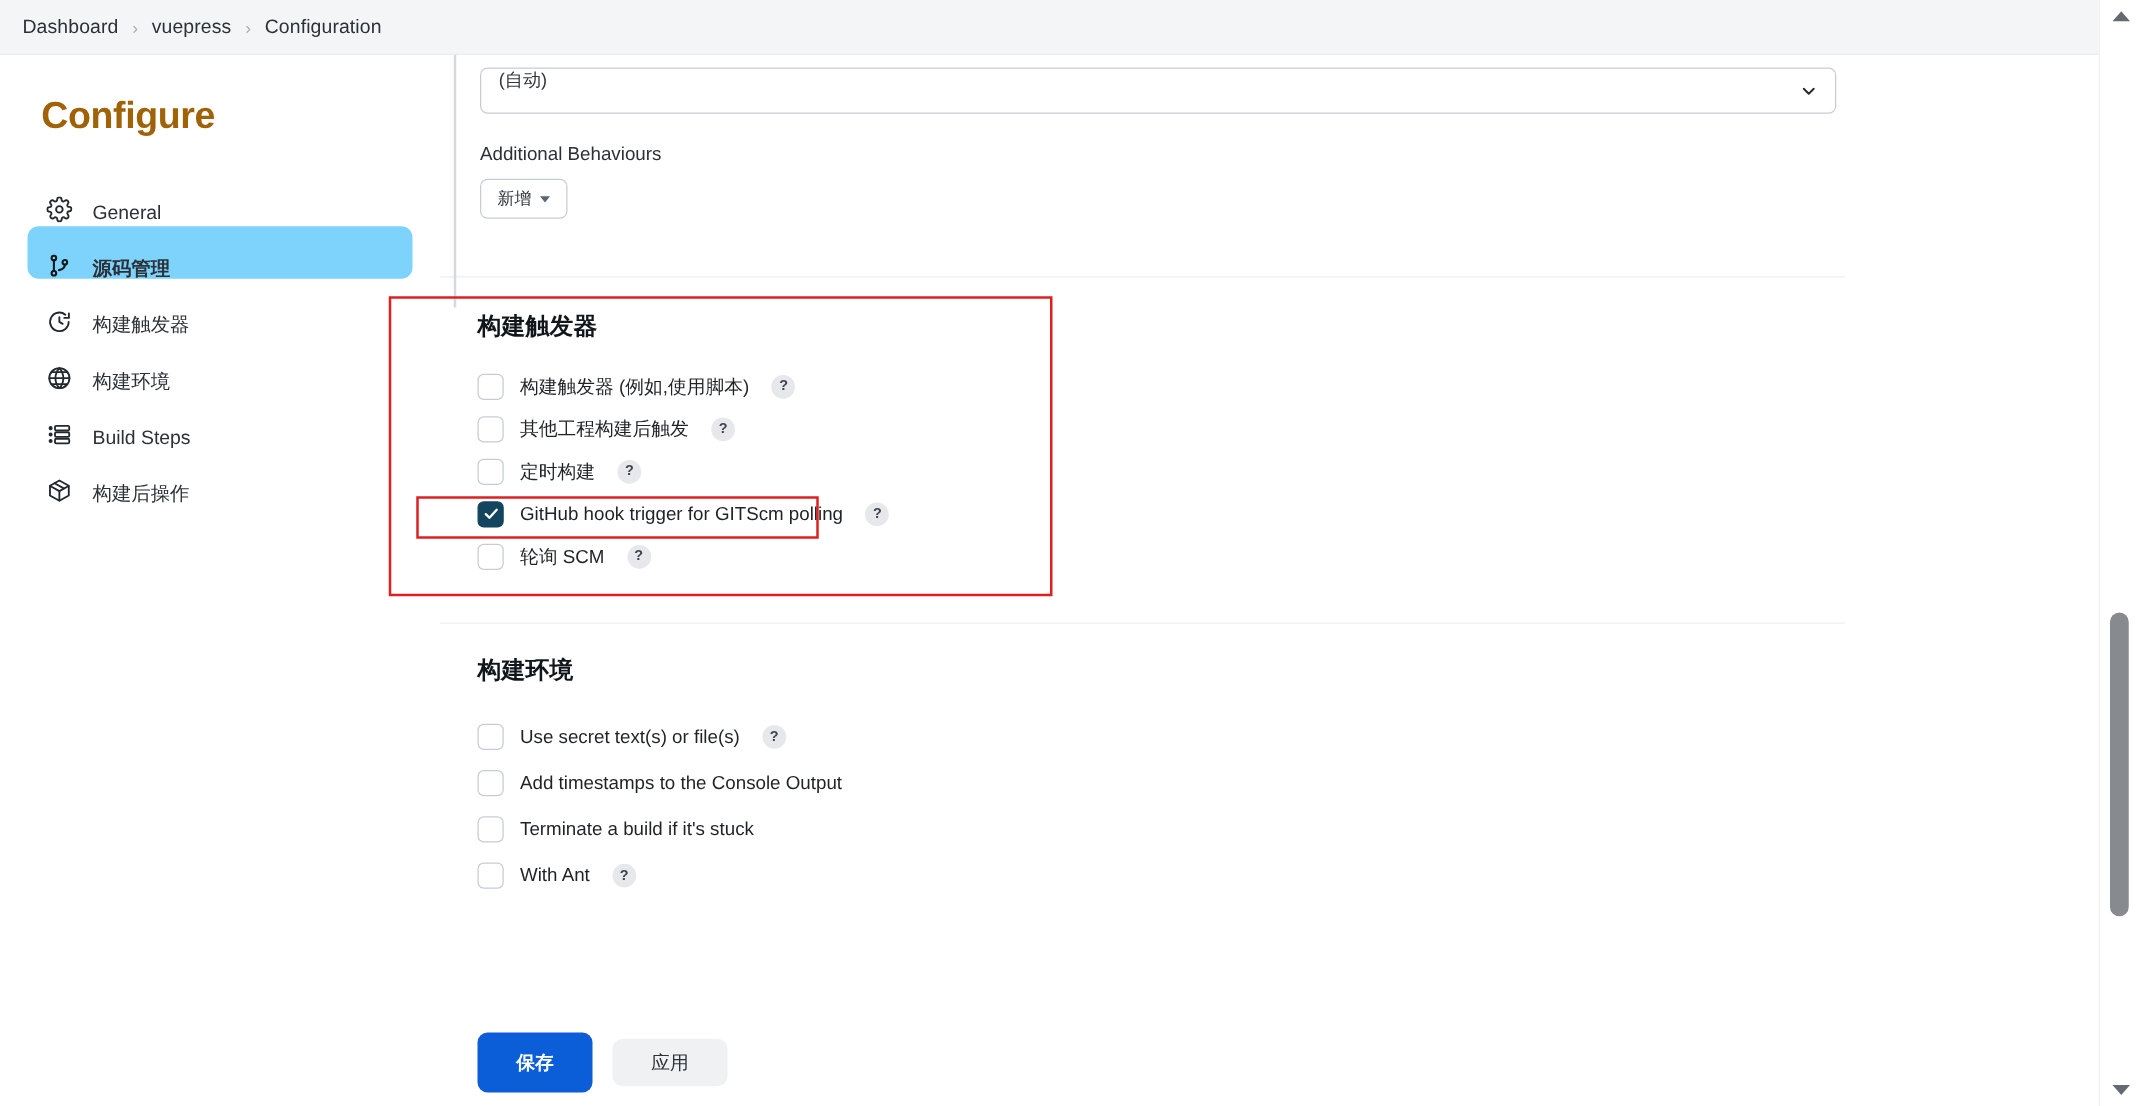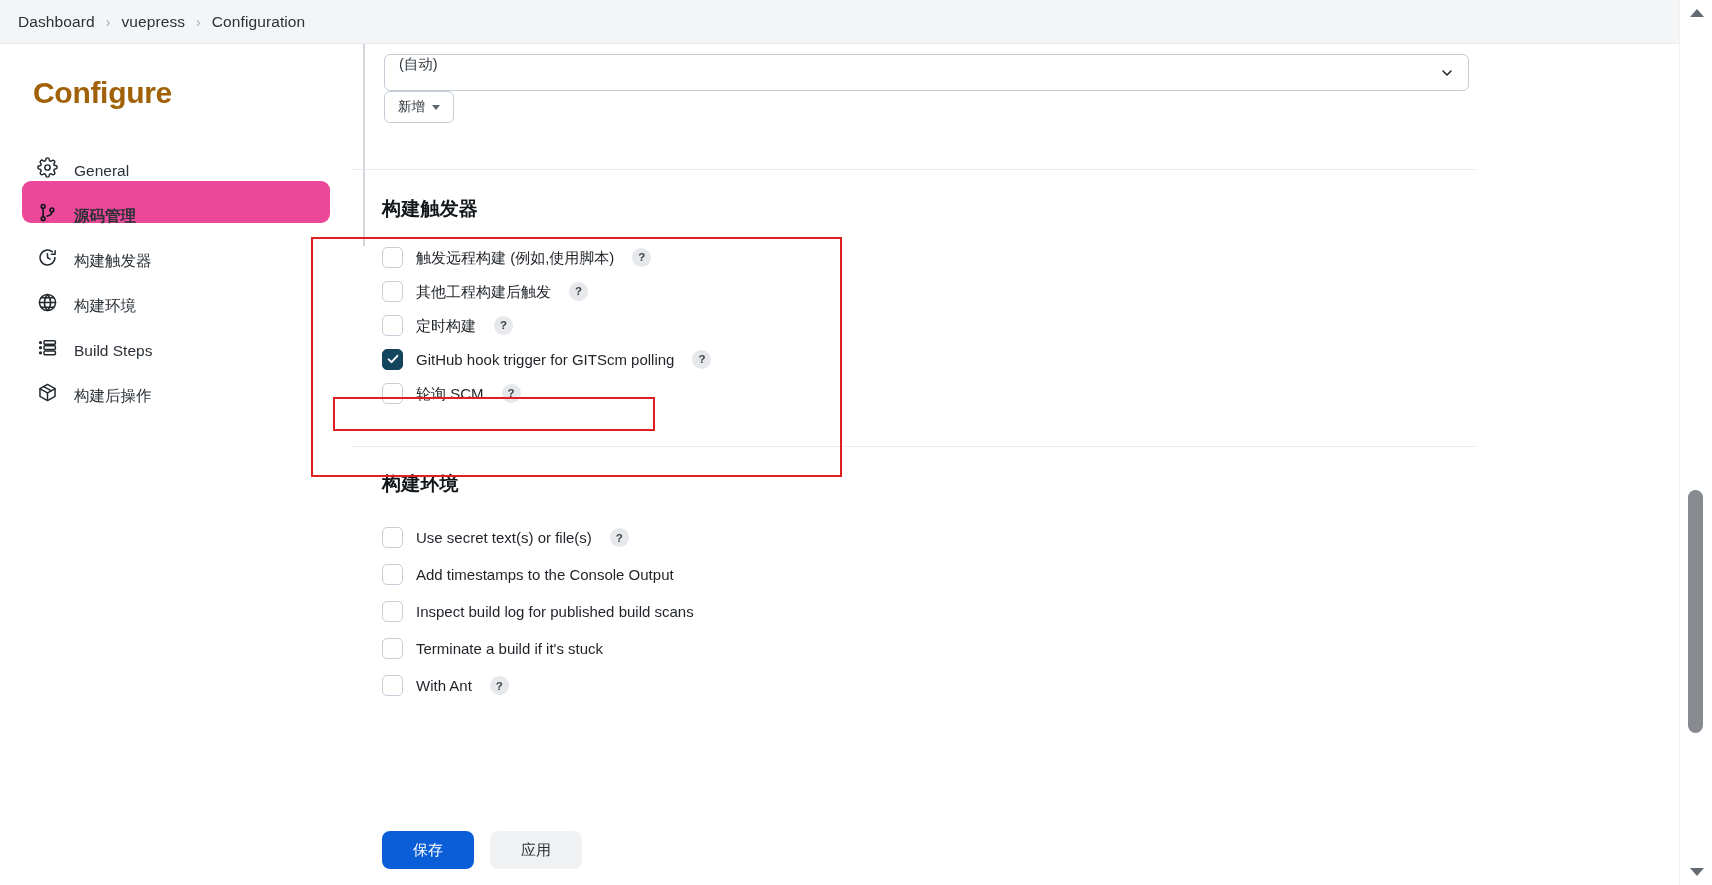--- a/index.html
+++ b/index.html
@@ -61,21 +61,21 @@
     display: flex; align-items: flex-end;
     gap: 16px;
     height: 42px;
     padding: 0 14px;
     border-radius: 9px;
     margin-bottom: 3px;
     cursor: pointer;
     color: #2b3137;
   }
   .side-item.active {
-    background: #ec4899;
+    background: #7dd3fc;
   }
   .side-item.active .side-label { font-weight: 700; }
   .side-icon {
     width: 22px; height: 22px;
     flex: 0 0 22px;
     display: flex; align-items: center; justify-content: center;
   }
   .side-icon svg { width: 21px; height: 21px; display: block; }
   .side-label {
     font-size: 15.5px;
@@ -232,29 +232,29 @@
     gap: 16px;
     z-index: 8;
   }
   .footer-bar::before {
     content: "";
     position: absolute;
     top: -14px; left: 0; right: 0; height: 14px;
     background: linear-gradient(to bottom, rgba(255,255,255,0), rgba(255,255,255,0.96));
   }
   .btn-primary {
-    height: 38px;
+    height: 48px;
     min-width: 92px;
     padding: 0 24px;
     border: none;
     border-radius: 8px;
     background: #0b5ed7;
     color: #ffffff;
     font-size: 15px;
-    font-weight: 400;
+    font-weight: 700;
     cursor: pointer;
     font-family: inherit;
   }
   .btn-secondary {
     height: 38px;
     min-width: 92px;
     padding: 0 24px;
     border: none;
     border-radius: 8px;
     background: #f0f1f3;
@@ -397,39 +397,40 @@
         <div class="jk-select">
           <span>(自动)</span>
           <span class="chev">
             <svg viewBox="0 0 24 24" fill="none" stroke="#22282e" stroke-width="2.3" stroke-linecap="round" stroke-linejoin="round">
               <path d="M6 9l6 6 6-6"></path>
             </svg>
           </span>
         </div>
       </div>
 
+      <div class="field-label">Additional Behaviours</div>
 
       <div class="btn-add">
         <span>新增</span>
         <span class="caret"></span>
       </div>
     </div>
 
     <div style="height:46px"></div>
     <div class="divider"></div>
 
     <div class="section" style="padding:26px 0 0 30px;">
       <div class="section-title">构建触发器</div>
       <div class="cb-list">
 
         <div class="cb-row">
           <span class="cb-box">
             
           </span>
-          <span class="cb-label">触发远程构建 (例如,使用脚本)</span>
+          <span class="cb-label">构建触发器 (例如,使用脚本)</span>
           <span class="help-badge">?</span>
         </div>
 
         <div class="cb-row">
           <span class="cb-box">
             
           </span>
           <span class="cb-label">其他工程构建后触发</span>
           <span class="help-badge">?</span>
         </div>
@@ -479,26 +480,20 @@
           <span class="help-badge">?</span>
         </div>
 
         <div class="cb-row" style="height:37px;">
           <span class="cb-box">
             
           </span>
           <span class="cb-label">Add timestamps to the Console Output</span>
         </div>
 
-        <div class="cb-row" style="height:37px;">
-          <span class="cb-box">
-            
-          </span>
-          <span class="cb-label">Inspect build log for published build scans</span>
-        </div>
 
         <div class="cb-row" style="height:37px;">
           <span class="cb-box">
             
           </span>
           <span class="cb-label">Terminate a build if it's stuck</span>
         </div>
 
         <div class="cb-row" style="height:37px;">
           <span class="cb-box">

